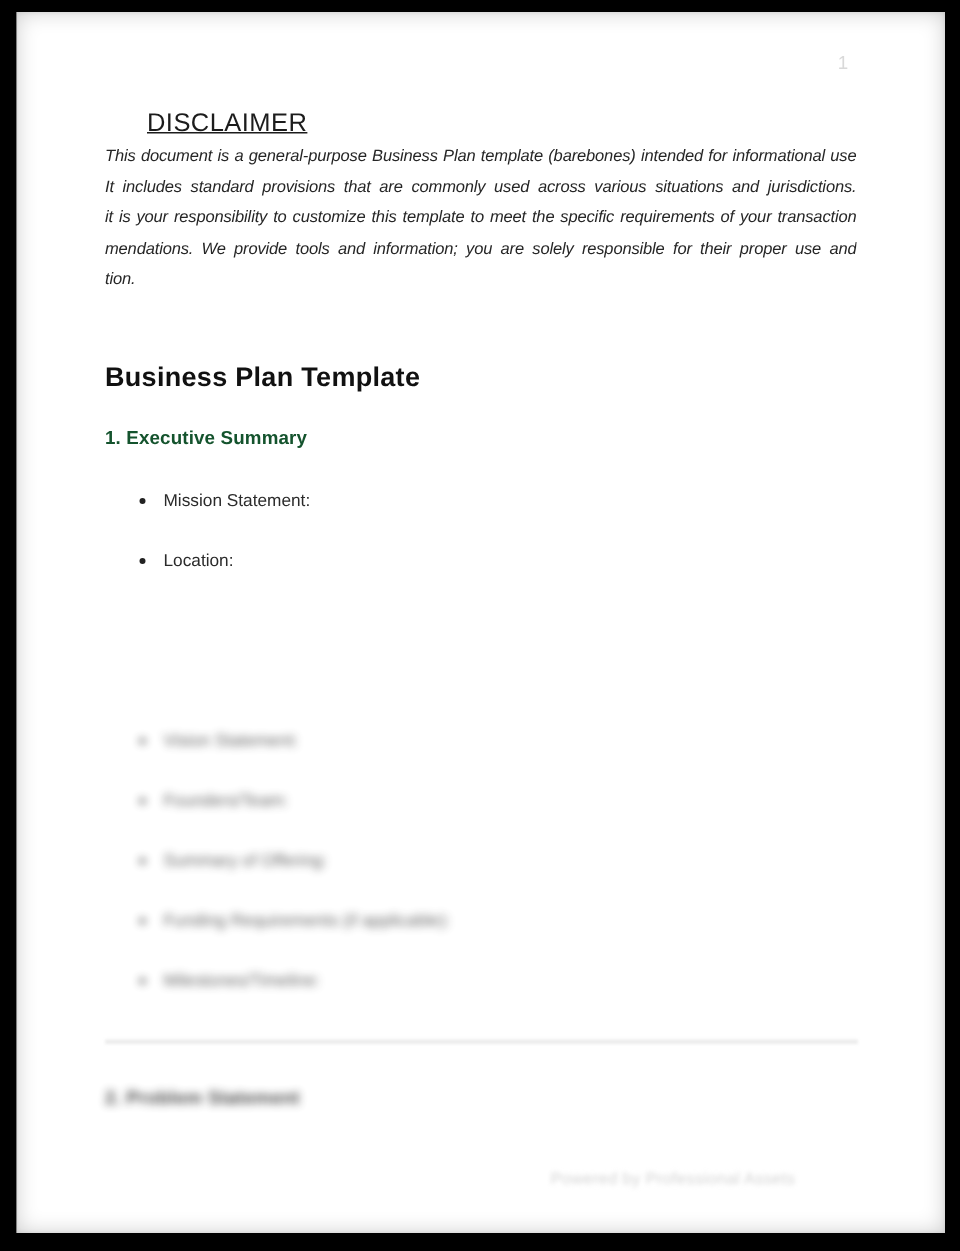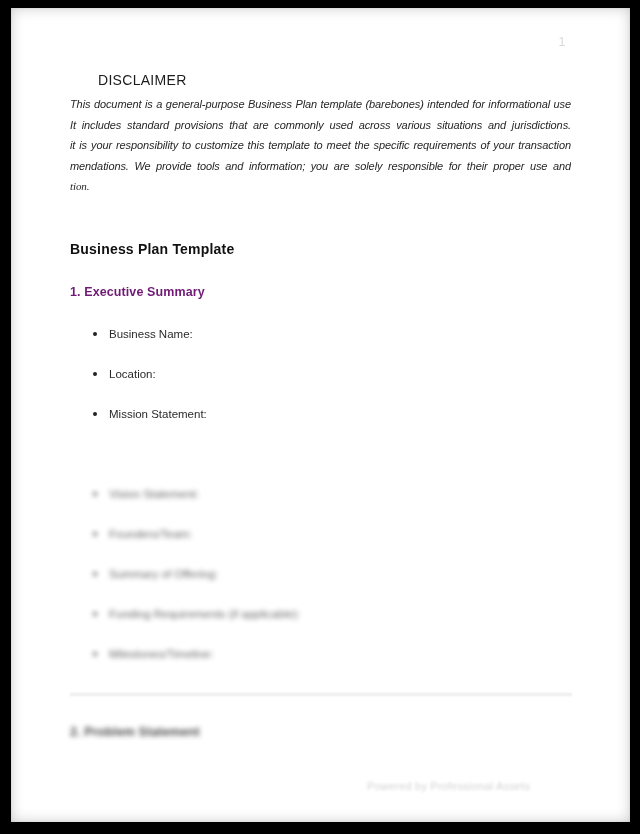--- a/index.html
+++ b/index.html
@@ -12,38 +12,38 @@
     position:absolute;left:11px;top:8px;width:619px;height:814px;
     background:#ffffff;
     box-shadow: inset 0 0 14px rgba(0,0,0,0.20), inset 0 0 3px rgba(0,0,0,0.10);
   }
   .page-number{
     position:absolute;left:541px;top:27px;width:20px;text-align:center;
     font-size:12.5px;color:#d9d9d9;
   }
   .disclaimer-title{
     position:absolute;left:59px;top:64px;
-    font-size:14px;color:#1c1c1c;letter-spacing:0.3px;padding-left:28px;
+    font-size:17px;color:#1c1c1c;text-decoration:underline;letter-spacing:0.3px;padding-left:28px;
   }
   .disclaimer{
     position:absolute;left:59px;top:86px;width:501px;
     font-style:italic;font-size:11px;letter-spacing:-0.1px;color:#262626;
   }
   .disclaimer .line{
     height:20.5px;line-height:20.5px;overflow:hidden;
     text-align:justify;text-align-last:justify;
   }
-  .disclaimer .line.last{text-align-last:left;font-family:Liberation Serif, serif;}
+  .disclaimer .line.last{text-align-last:left;}
   .doc-title{
     position:absolute;left:59px;top:233px;
-    font-size:14px;font-weight:bold;color:#111111;letter-spacing:0.2px;
+    font-size:18px;font-weight:bold;color:#111111;letter-spacing:0.2px;
   }
   .sec-heading{
     position:absolute;left:59px;
-    font-size:12.5px;font-weight:bold;color:#701a75;letter-spacing:0.1px;
+    font-size:12.5px;font-weight:bold;color:#14532d;letter-spacing:0.1px;
   }
   .sec1{top:277px;}
   .sec2{top:717px;color:#222222;filter:blur(2.8px);opacity:0.8;}
   .bullets{position:absolute;left:59px;width:470px;}
   .bullets-clear{top:317px;}
   .bullets-blurred{top:477px;filter:blur(2.7px);opacity:0.72;}
   .bullet-item{
     position:relative;height:40px;box-sizing:border-box;
     padding-left:39px;padding-top:2px;
     font-size:11.5px;line-height:14px;color:#2b2b2b;
@@ -78,29 +78,25 @@
     <div class="line last">tion.</div>
   </div>
 
   <div class="doc-title">Business Plan Template</div>
 
   <div class="sec-heading sec1">1. Executive Summary</div>
 
   <div class="bullets bullets-clear">
     <div class="bullet-item">
       <span class="dot"></span>
-      <span>Business Name:</span>
+      <span>Mission Statement:</span>
     </div>
     <div class="bullet-item">
       <span class="dot"></span>
       <span>Location:</span>
-    </div>
-    <div class="bullet-item">
-      <span class="dot"></span>
-      <span>Mission Statement:</span>
     </div>
   </div>
 
   <div class="bullets bullets-blurred">
     <div class="bullet-item">
       <span class="dot"></span>
       <span>Vision Statement:</span>
     </div>
     <div class="bullet-item">
       <span class="dot"></span>

